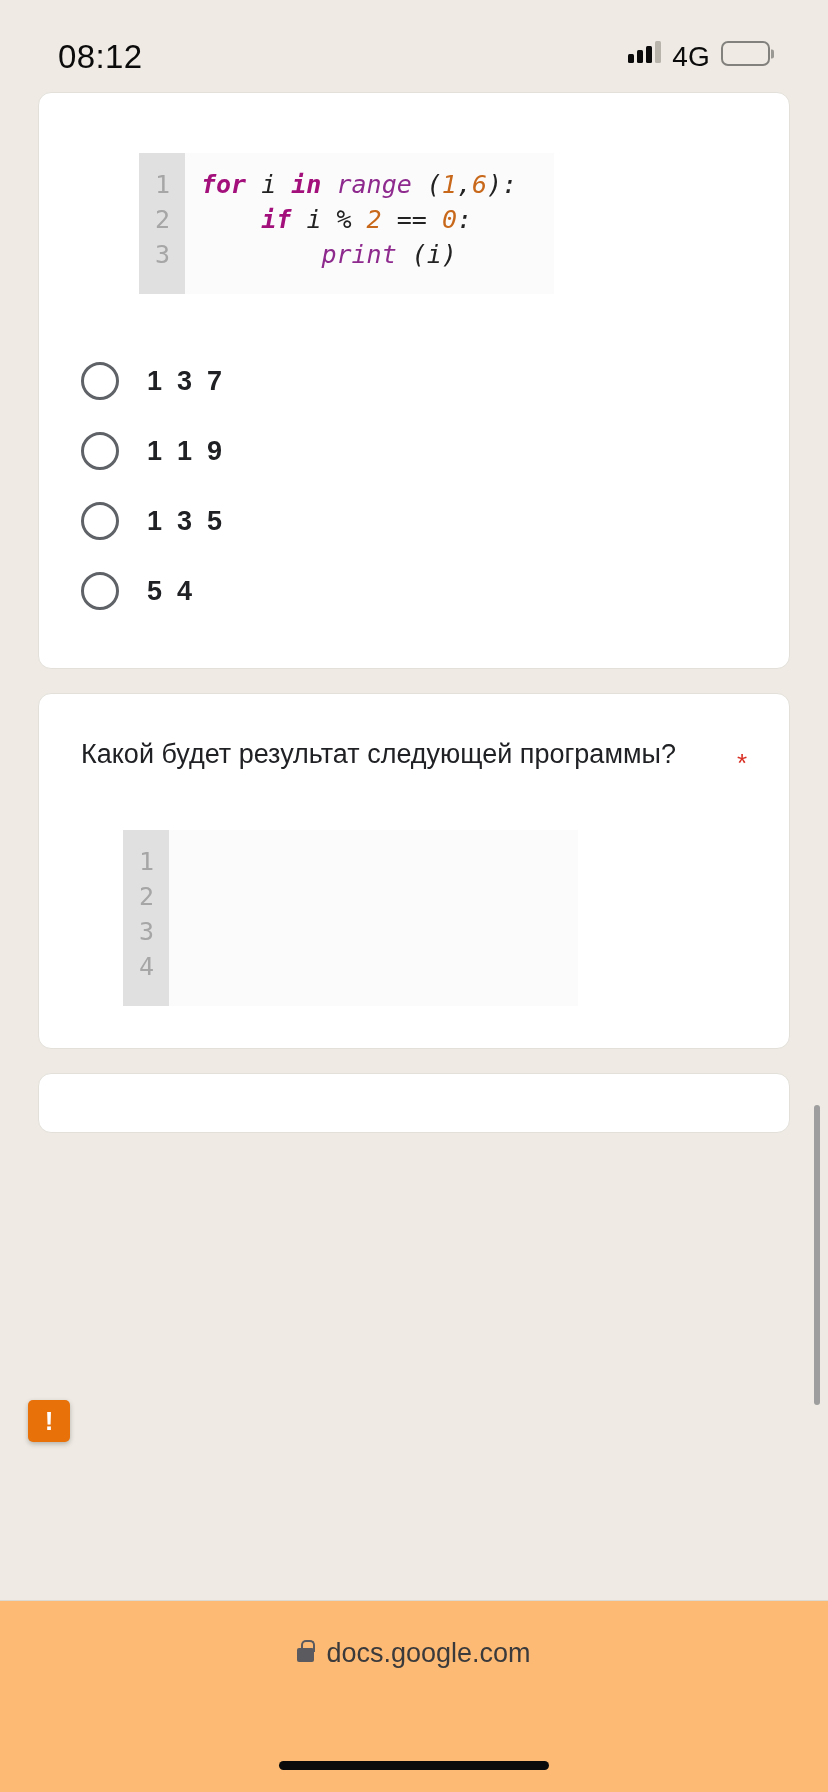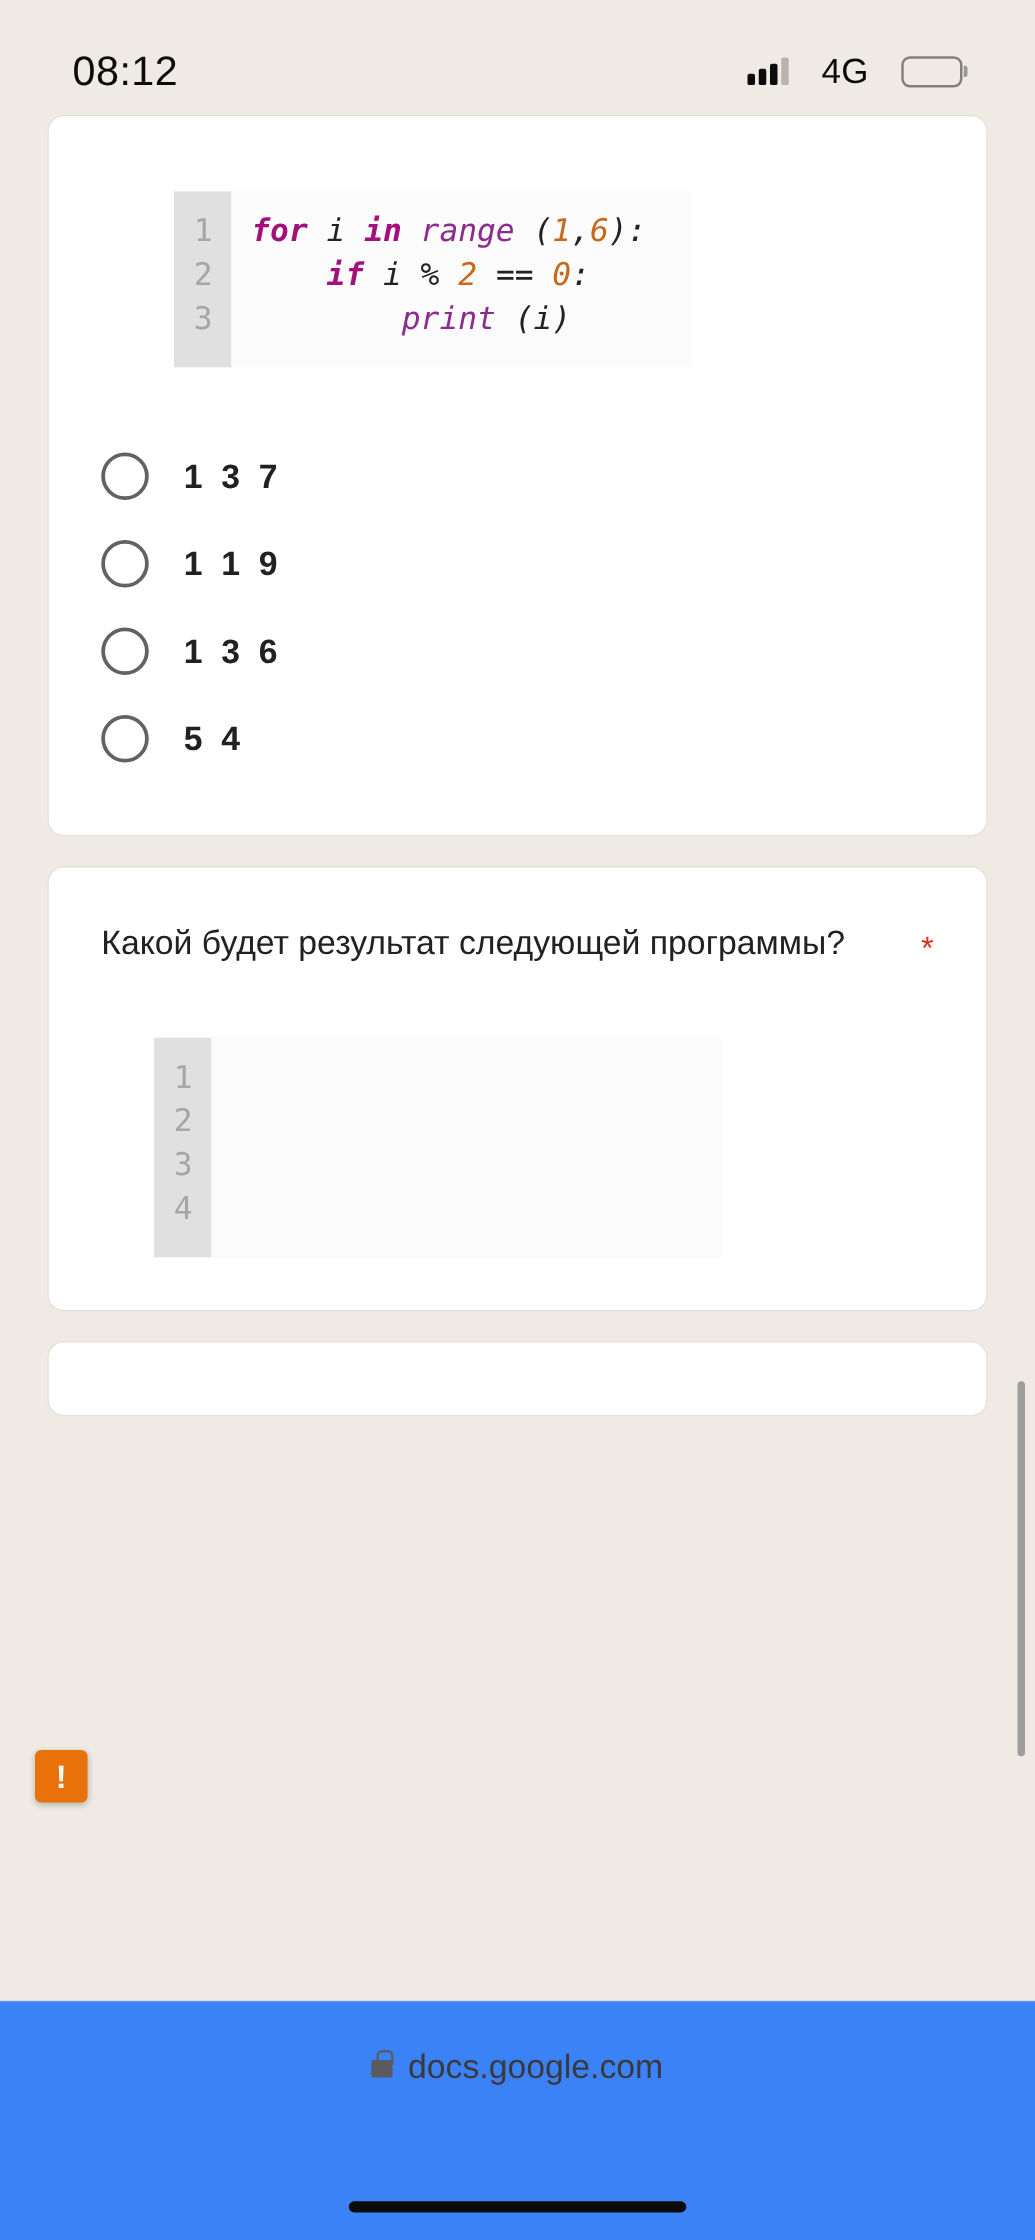--- a/index.html
+++ b/index.html
@@ -26,22 +26,22 @@
     padding: 22px 58px 0 58px;
     color: #0b0b0b;
   }
   .status-time {
     font-size: 33px;
     font-weight: 400;
     letter-spacing: 0.4px;
   }
   .status-right {
     display: flex;
-    align-items: center;
-    gap: 26px;
+    align-items: flex-start;
+    gap: 11px;
   }
   .signal-bars {
     display: flex;
     align-items: flex-end;
     gap: 3px;
     height: 22px;
   }
   .signal-bars i {
     display: block;
     width: 6px;
@@ -96,21 +96,21 @@
     border: 1px solid #e3e0da;
     border-radius: 13px;
     margin-bottom: 24px;
     padding: 40px 42px 42px 42px;
     position: relative;
   }
   .card.first { padding-top: 46px; }
 
   .question-row {
     display: flex;
-    align-items: center;
+    align-items: flex-end;
     justify-content: space-between;
   }
   .question-text {
     font-size: 27px;
     line-height: 1.55;
     color: #202124;
     max-width: 600px;
     font-weight: 400;
   }
   .required-star {
@@ -211,21 +211,21 @@
     background: #9e9e9e;
   }
 
   
   .footer {
     position: absolute;
     left: 0;
     right: 0;
     bottom: 0;
     height: 192px;
-    background: #3b82f6;
+    background: #fdba74;
     border-top: 1px solid #ddd8d0;
   }
   .footer-url {
     display: flex;
     align-items: center;
     justify-content: center;
     gap: 12px;
     height: 104px;
     color: #3a3a3c;
     font-size: 27px;
@@ -295,21 +295,21 @@
       <div class="option">
         <span class="radio"></span>
         <span class="option-label">1  3  7</span>
       </div>
       <div class="option">
         <span class="radio"></span>
         <span class="option-label">1  1  9</span>
       </div>
       <div class="option">
         <span class="radio"></span>
-        <span class="option-label">1  3  6</span>
+        <span class="option-label">1  3  5</span>
       </div>
       <div class="option">
         <span class="radio"></span>
         <span class="option-label">5  4</span>
       </div>
     </div>
   </div>
 
   <div class="card">
 

